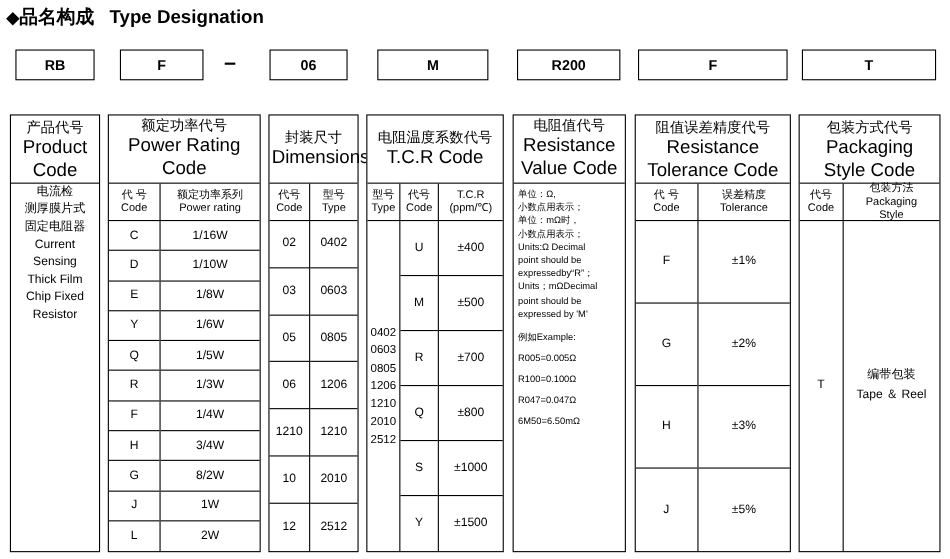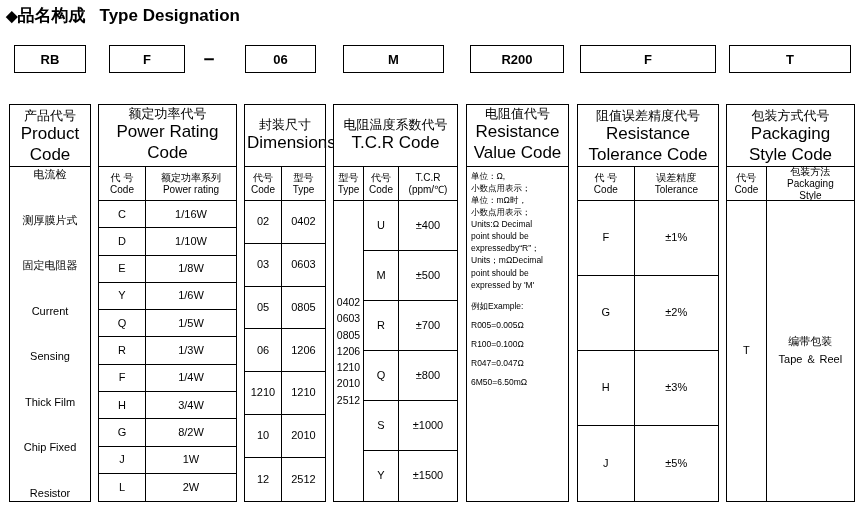--- a/index.html
+++ b/index.html
@@ -73,21 +73,21 @@
   .cell{
     display:flex;align-items:center;justify-content:center;
     text-align:center;
     font-size:11px;
     border-bottom:1px solid #000;
     box-sizing:border-box;
     line-height:1.2;
   }
   .cell.last{border-bottom:none;}
   .plain{
-    display:flex;align-items:center;justify-content:space-between;
+    display:flex;align-items:center;justify-content:flex-start;
     text-align:center;font-size:11px;line-height:1.45;
     box-sizing:border-box;
   }
   .notes{
     font-size:8.5px;
     line-height:1.42;
     padding:3px 4px;
     box-sizing:border-box;
   }
   .stack{display:flex;flex-direction:column;justify-content:center;align-items:center;font-size:10.5px;line-height:1.55;height:100%;}

